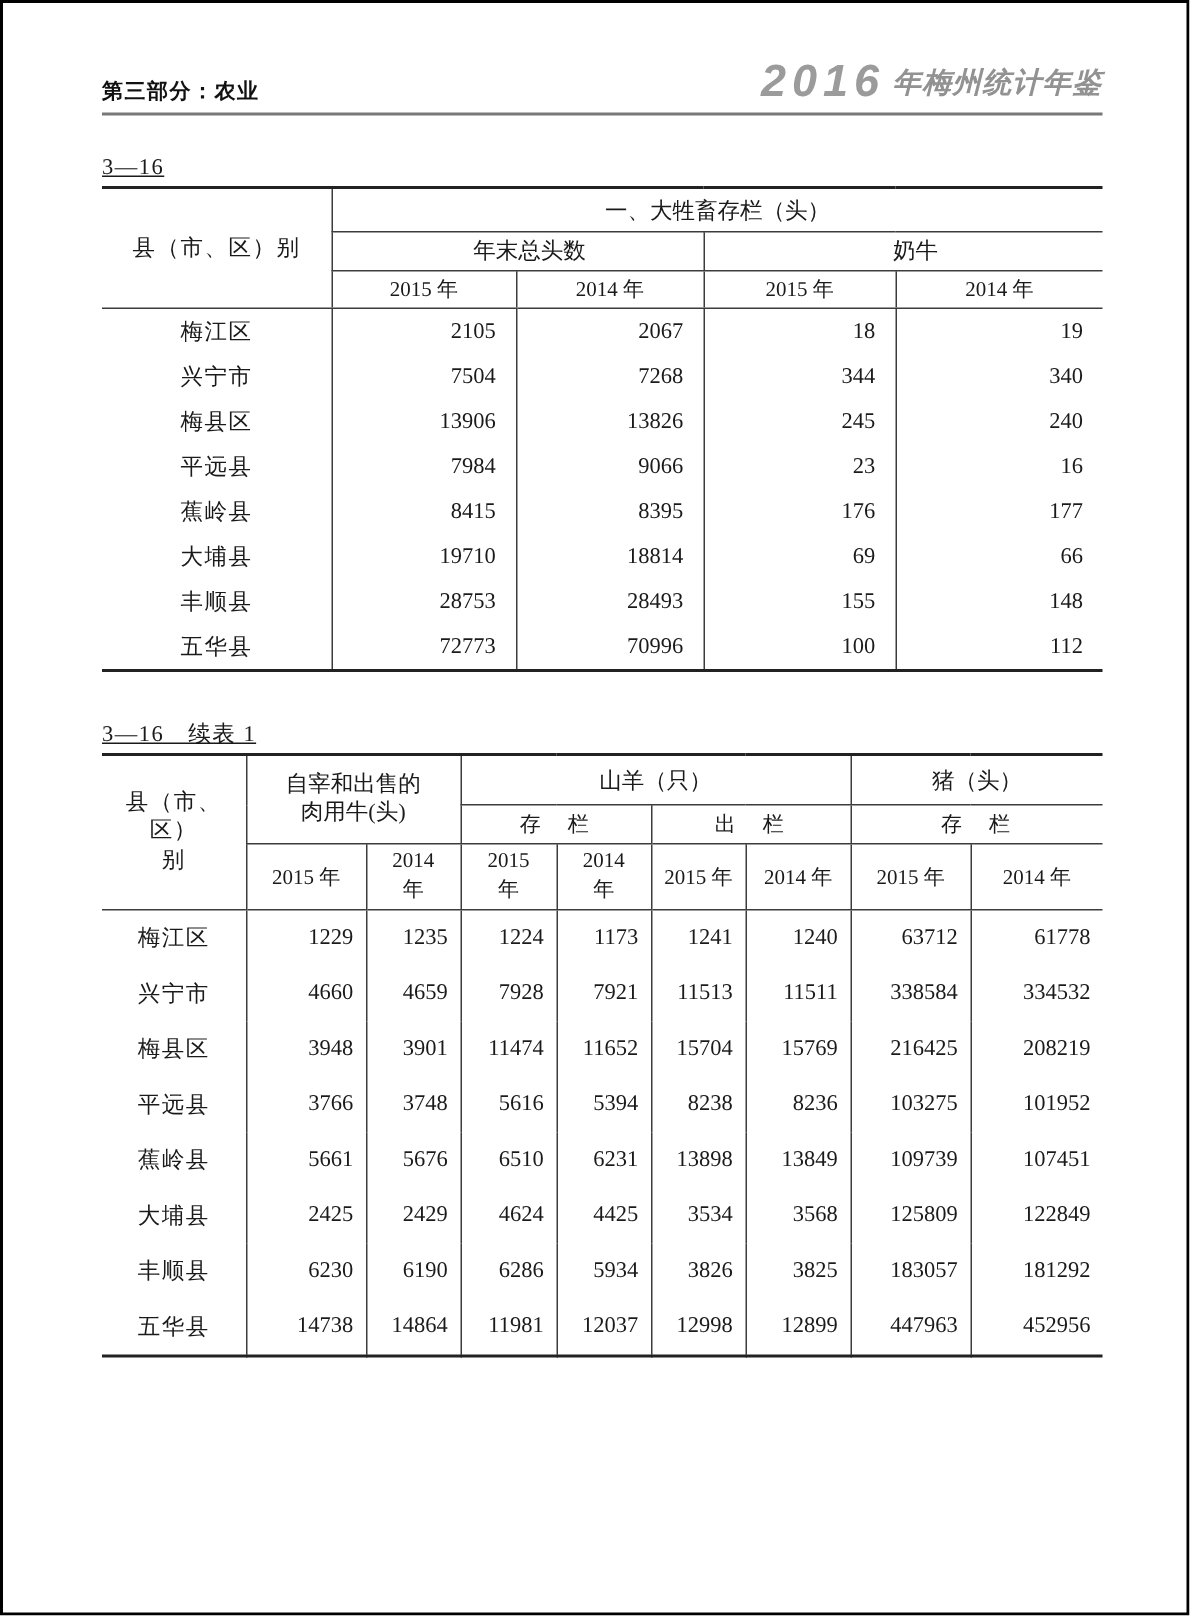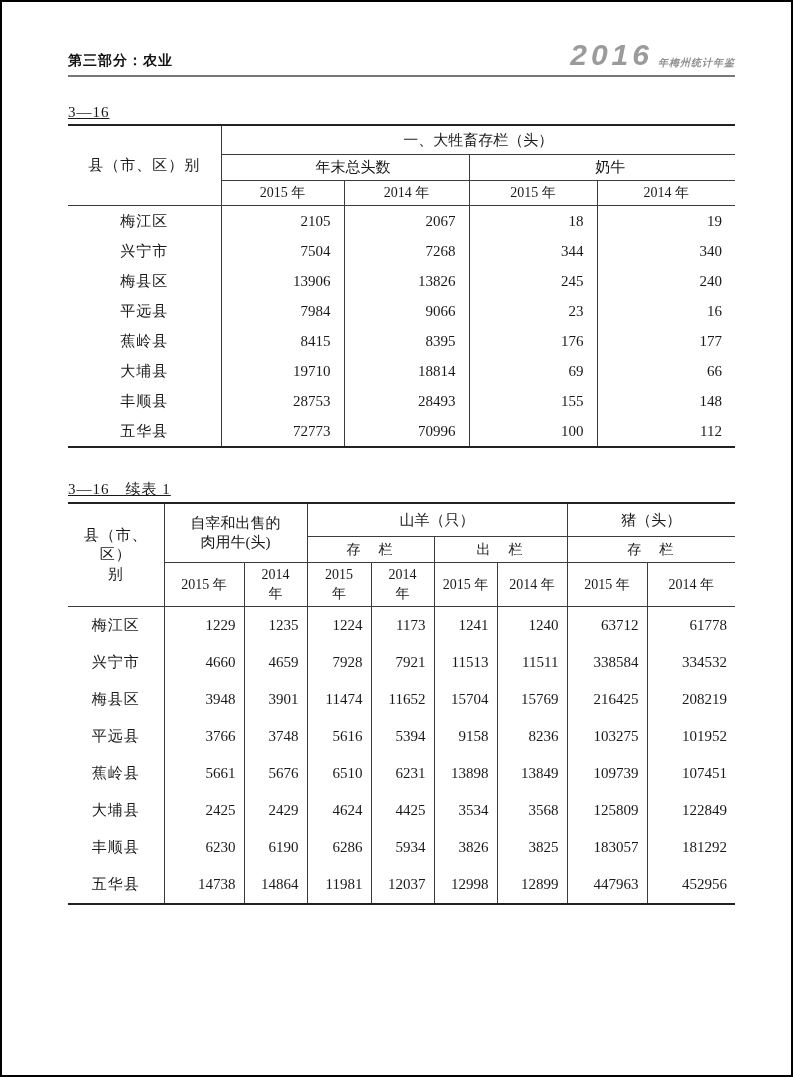--- a/index.html
+++ b/index.html
@@ -12,25 +12,25 @@
 
   
   .running-header{
     display:flex; justify-content:space-between; align-items:flex-end;
     padding-top:38px; padding-bottom:5px; border-bottom:2px solid #787878;
   }
   .rh-left{
     font-family:Liberation Sans, sans-serif;
     font-weight:bold; font-size:14px; letter-spacing:1px; color:#111;
   }
-  .rh-right{ display:flex; align-items:flex-end; gap:5px;
+  .rh-right{ display:flex; align-items:center; gap:5px;
     font-family:"Liberation Sans","DejaVu Sans",sans-serif;
     font-style:italic; font-weight:bold; color:#9b9b9b; }
   .rh-year{ font-size:30px; line-height:1; letter-spacing:4px; }
-  .rh-book{ font-size:10px; letter-spacing:1px; color:#929292; }
+  .rh-book{ font-size:19px; letter-spacing:1px; color:#929292; }
 
   .title{
     text-align:center; font-size:31px; font-weight:bold; letter-spacing:3px;
     margin:40px 0 0 0; line-height:1.3;
   }
 
   .tbl-label{ font-size:15px; margin:27px 0 3px 0; letter-spacing:1px;text-decoration:underline; }
   .tbl-label.second{ margin-top:32px; }
 
   table{
@@ -242,21 +242,21 @@
           <td class="num">15769</td>
           <td class="num">216425</td>
           <td class="num">208219</td>
         </tr>
         <tr>
           <td class="nl stub">平远县</td>
           <td class="num">3766</td>
           <td class="num">3748</td>
           <td class="num">5616</td>
           <td class="num">5394</td>
-          <td class="num">9158</td>
+          <td class="num">8238</td>
           <td class="num">8236</td>
           <td class="num">103275</td>
           <td class="num">101952</td>
         </tr>
         <tr>
           <td class="nl stub">蕉岭县</td>
           <td class="num">5661</td>
           <td class="num">5676</td>
           <td class="num">6510</td>
           <td class="num">6231</td>

